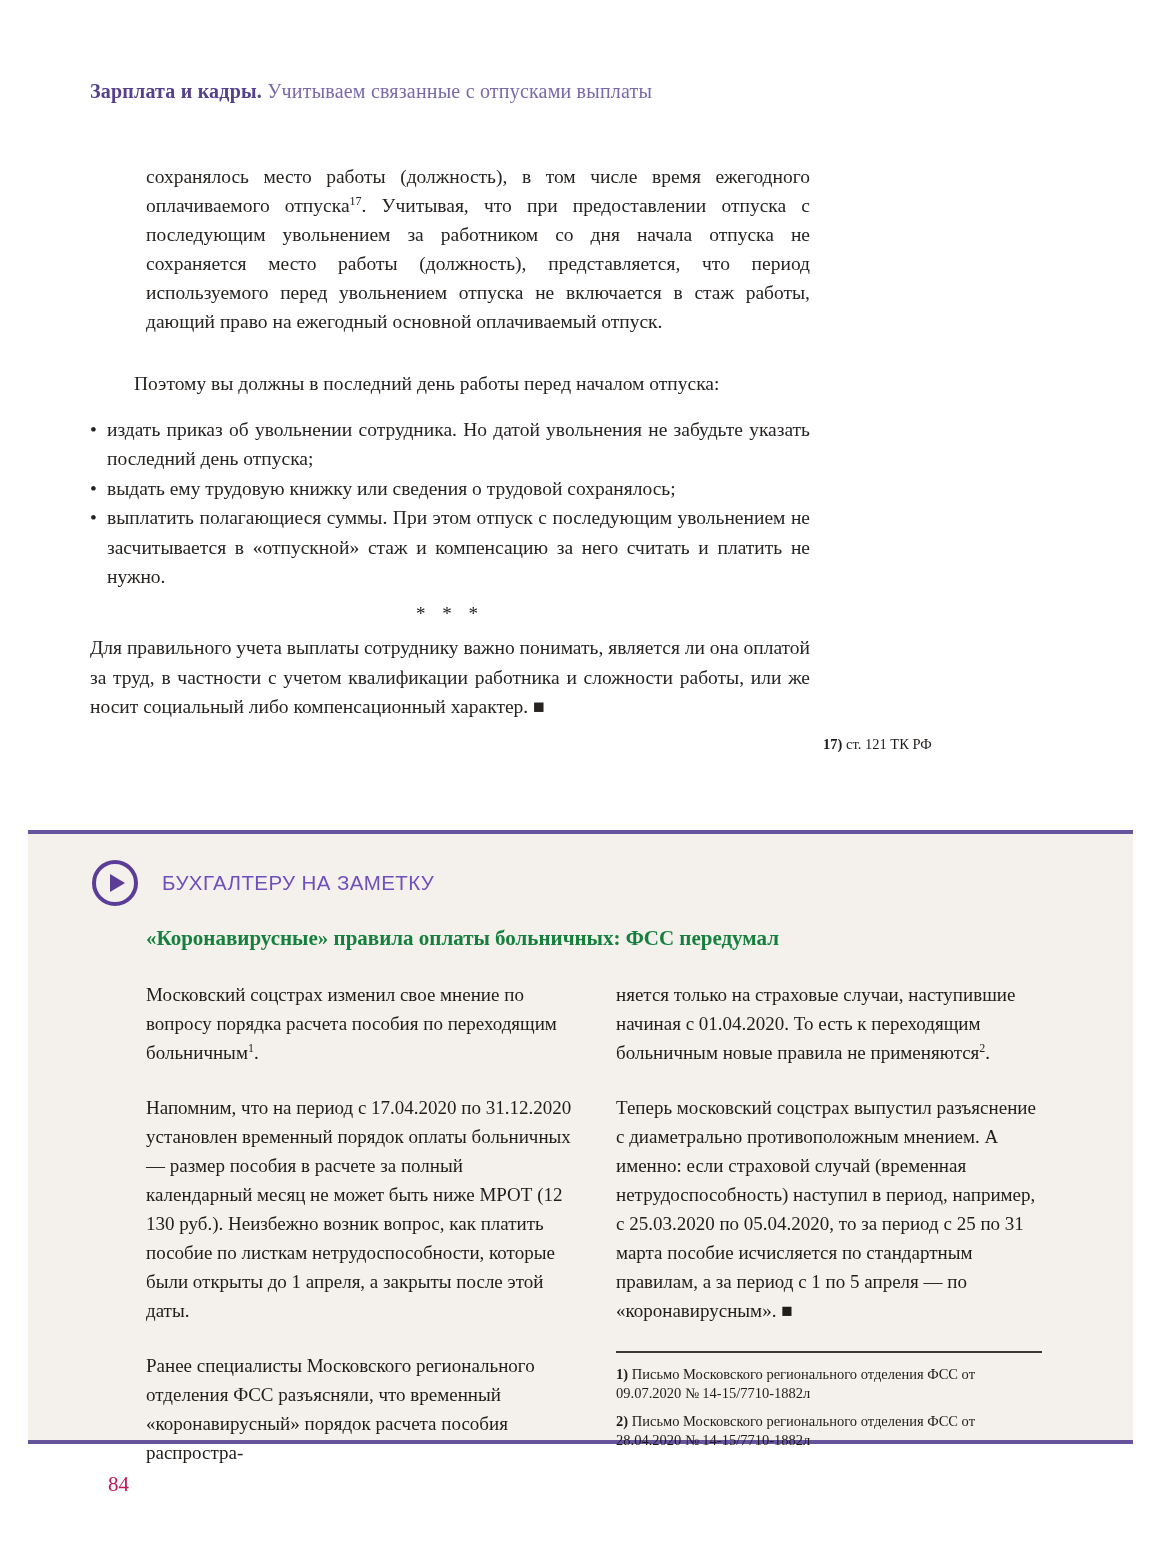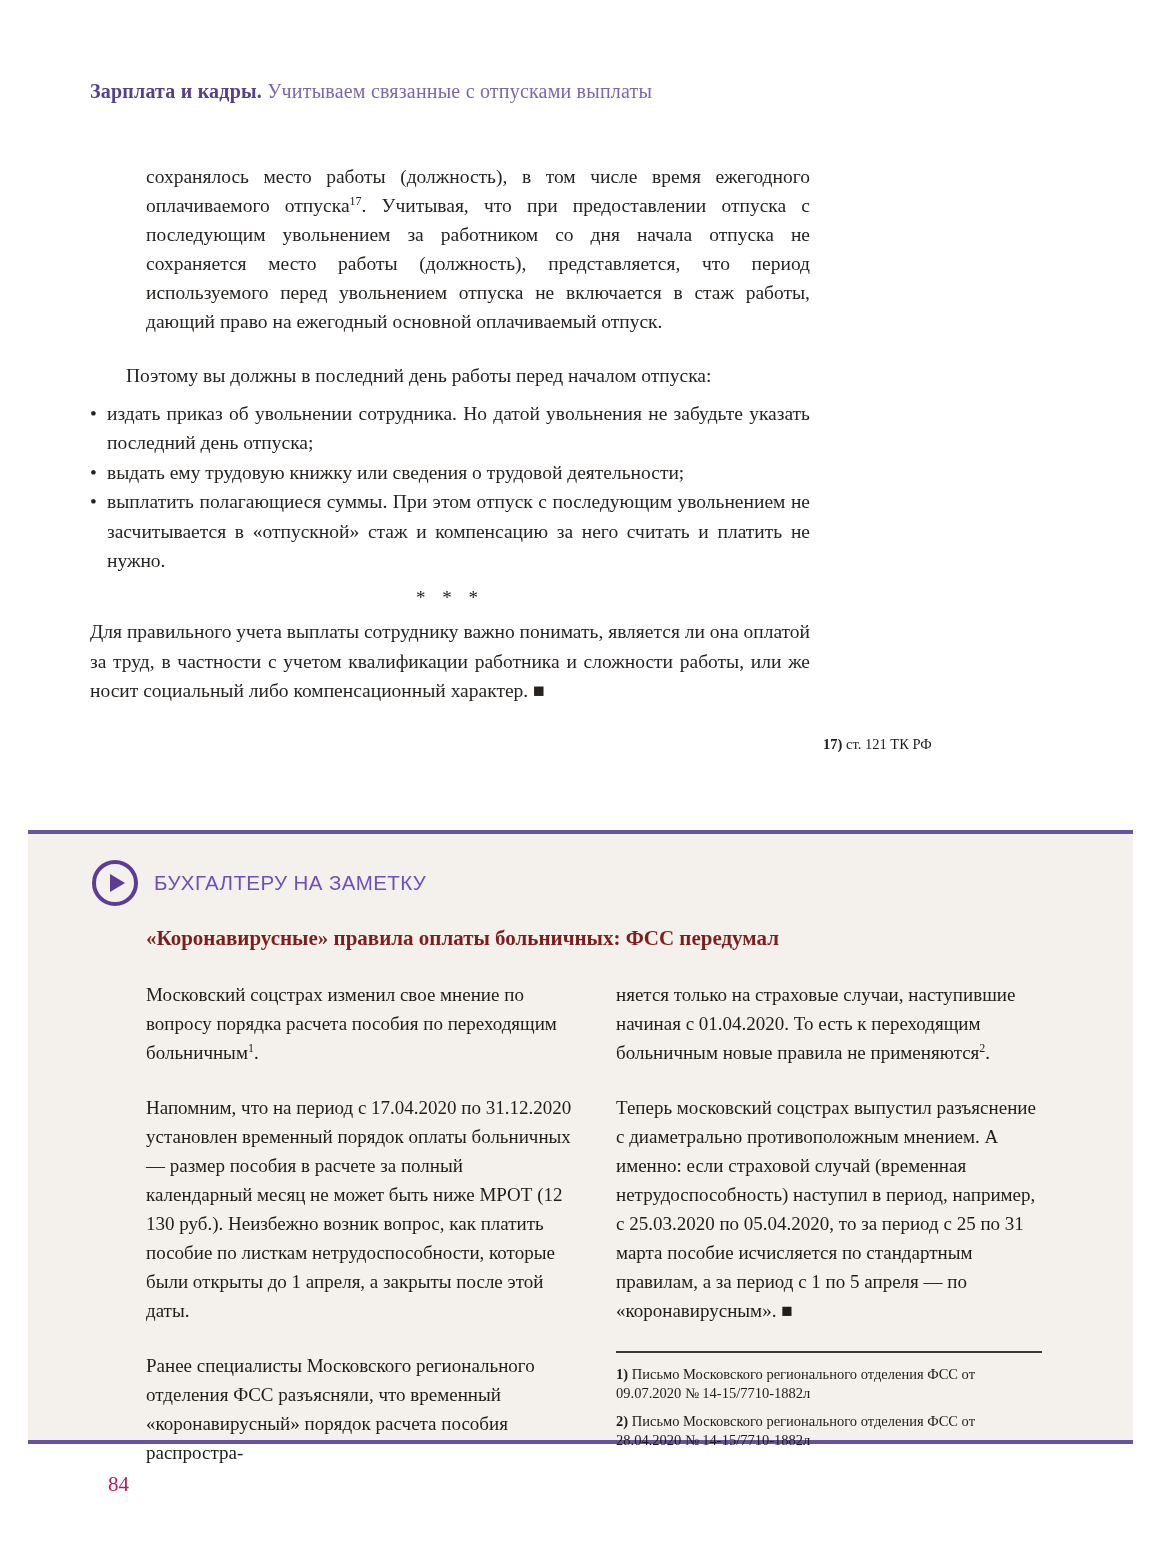--- a/index.html
+++ b/index.html
@@ -39,21 +39,21 @@
 
   .main-col {
     position: absolute;
     left: 90px;
     top: 353px;
     width: 720px;
     font-size: 19.5px;
     line-height: 29.5px;
     text-align: justify;
   }
-  .lead-para { margin: 8px; text-indent: 28px; }
+  .lead-para { margin: 16px; text-indent: 28px; }
   .bullet-list { margin: 0; padding: 0; list-style: none; }
   .bullet-list li { position: relative; padding-left: 17px; margin: 0; }
   .bullet-list li .bullet-dot {
     position: absolute; left: 0; top: 0;
   }
   .stars {
     margin: 7px 0 5px 0;
     text-align: center;
     font-size: 19px;
     letter-spacing: 6px;
@@ -82,21 +82,21 @@
     background: #f4f0ec;
     border-top: 4px solid #67549f;
     border-bottom: 4px solid #67549f;
   }
   .rubric-row {
     position: absolute;
     left: 64px;
     top: 26px;
     display: flex;
     align-items: center;
-    gap: 16px;
+    gap: 24px;
   }
   .play-icon {
     width: 38px;
     height: 38px;
     border: 4px solid #5b3d97;
     border-radius: 50%;
     display: flex;
     align-items: center;
     justify-content: center;
   }
@@ -114,21 +114,21 @@
     letter-spacing: 0.4px;
     white-space: nowrap;
   }
   .box-title {
     position: absolute;
     left: 118px;
     top: 92px;
     width: 900px;
     font-size: 21px;
     font-weight: bold;
-    color: #7f1d1d;
+    color: #15803d;
   }
   .box-columns {
     position: absolute;
     left: 118px;
     top: 146px;
     width: 896px;
     display: flex;
     gap: 44px;
     font-size: 19px;
     line-height: 29px;
@@ -172,21 +172,21 @@
 
   <div class="main-col">
     <p class="lead-para">Поэтому вы должны в последний день работы перед началом отпуска:</p>
     <ul class="bullet-list">
       <li>
         <span class="bullet-dot">•</span>
         <span>издать приказ об увольнении сотрудника. Но датой увольнения не забудьте указать последний день отпуска;</span>
       </li>
       <li>
         <span class="bullet-dot">•</span>
-        <span>выдать ему трудовую книжку или сведения о трудовой деятельности;</span>
+        <span>выдать ему трудовую книжку или сведения о трудовой сохранялось;</span>
       </li>
       <li>
         <span class="bullet-dot">•</span>
         <span>выплатить полагающиеся суммы. При этом отпуск с последующим увольнением не засчитывается в «отпускной» стаж и компенсацию за него считать и платить не нужно.</span>
       </li>
     </ul>
     <div class="stars">* * *</div>
     <p class="closing-para">Для правильного учета выплаты сотруднику важно понимать, является ли она оплатой за труд, в частности с учетом квалификации работника и сложности работы, или же носит социальный либо компенсационный характер. ■</p>
   </div>
 

